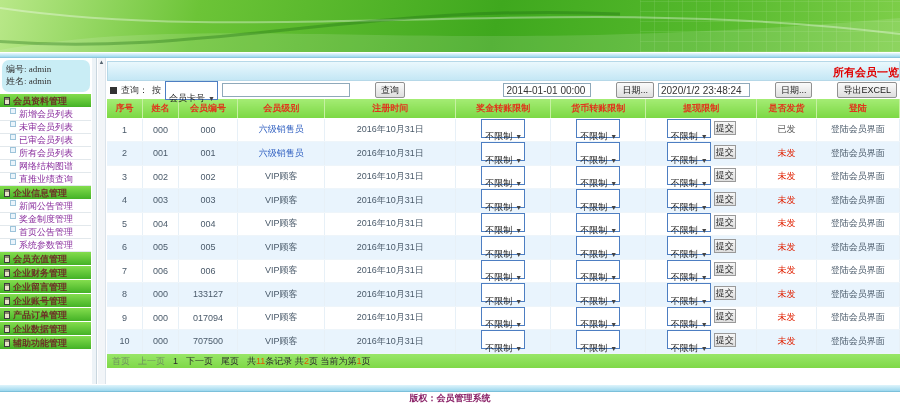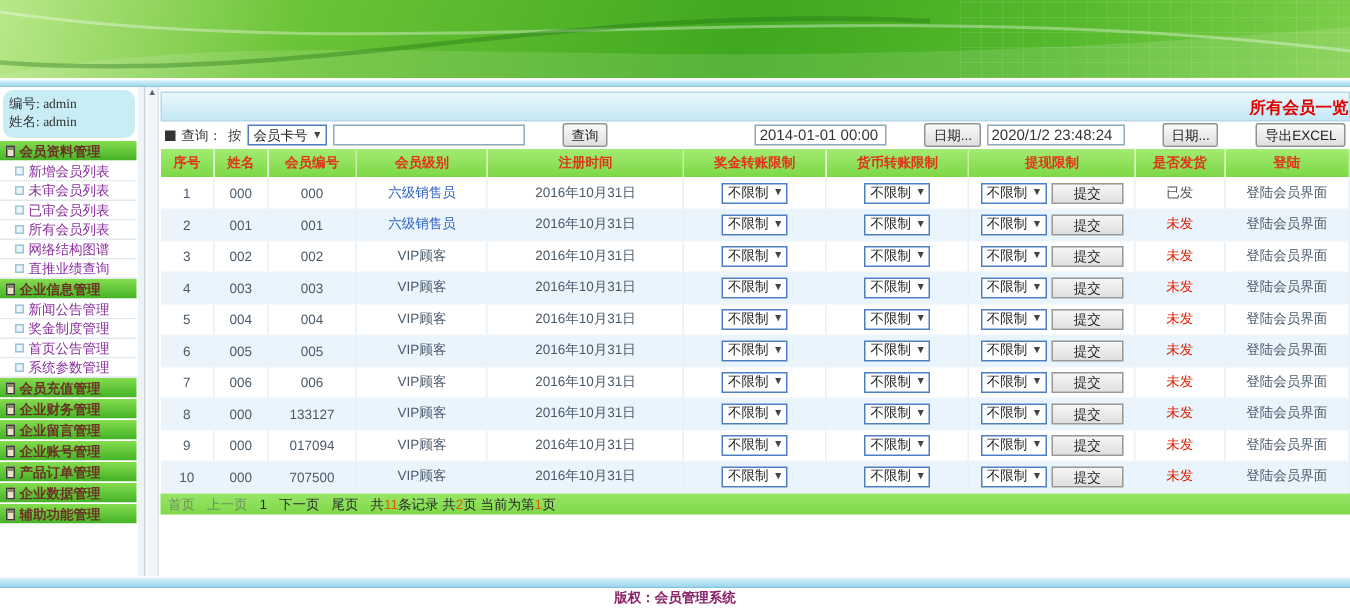--- a/index.html
+++ b/index.html
@@ -30,52 +30,52 @@
   .side-btns { display:flex; gap:5px; padding:5px 6px 4px 2px; }
   .side-btn { flex:1; font-size:9px; color:#d2320a; background:#fdfdfd; border:1px solid #9aa4aa;
     border-radius:5px; height:15px; line-height:13px; text-align:center; cursor:pointer; white-space:nowrap; }
   .menu { margin-right:5px; }
   .menu-section { height:14px; line-height:14px; background:linear-gradient(#84dd4e,#44b226);
     border-bottom:1px solid #ffffff; color:#6b3226; font-size:9px; font-weight:bold;
     padding-left:4px; display:flex; align-items:center; gap:3px; cursor:pointer; }
   .sec-icon { display:inline-block; width:6px; height:8px; background:#e8e2c8; border:1px solid #3c3c3c;
     box-shadow:inset 0 2px 0 #8a8a6a; flex:0 0 auto; }
   .menu-item { height:13px; line-height:13px; background:#fff; border-bottom:1px solid #e2e8ec;
-    color:#8a2f9e; font-size:9px; padding-left:10px; display:flex; align-items:center; gap:3px; cursor:pointer; }
+    color:#8a2f9e; font-size:9px; padding-left:10px; display:flex; gap:3px; cursor:pointer; }
   .item-icon { display:inline-block; width:6px; height:6px; background:#eaf4fb; border:1px solid #9ec4da; flex:0 0 auto; }
 
   
   .main { position:absolute; top:58px; left:98px; right:0; bottom:21px; background:#fff; }
   .main-scroll { position:absolute; left:0; top:0; width:8px; bottom:0; background:#f2f5f8;
     border-right:1px solid #dbe3ea; font-size:6px; color:#55636f; text-align:center; line-height:9px; cursor:pointer; }
   .content { margin-left:9px; padding-top:3px; }
   .title-bar { height:20px; line-height:20px; background:linear-gradient(#eaf8fd,#c4e7f5);
     border:1px solid #b6d8e8; text-align:right; color:#e00000; font-weight:bold; font-size:11px; }
   .query-bar { height:18px; display:flex; align-items:center; font-size:9px; color:#333;
     padding:1px 3px; gap:4px; }
   .q-marker { width:7px; height:7px; background:#333; display:inline-block; }
   .sel { display:inline-flex; align-items:center; border:1px solid #4d7ec2; background:#fff;
-    height:14px; padding:0 2px 0 3px; font-size:9px; color:#222; cursor:pointer; white-space:nowrap; }
+    height:14px; padding:17px 2px 0 3px; font-size:9px; color:#222; cursor:pointer; white-space:nowrap; }
   .sel .arr { font-size:7px; color:#444; margin-left:3px; }
   .txt { border:1px solid #8fa9ba; height:14px; font-size:10px; padding:0 2px; color:#333; }
   .btn { border:1px solid #919191; background:linear-gradient(#fbfbfb,#dedede); font-size:9px;
     height:16px; padding:0 5px; color:#222; border-radius:2px; cursor:pointer; white-space:nowrap;margin-left:21px; }
   .spacer { flex:1; }
 
   table { width:100%; border-collapse:collapse; table-layout:fixed; font-size:9px; }
   th { height:19px; background:linear-gradient(#a4ec74,#7cd844); color:#e0351c; font-weight:bold;
     border-right:1px solid #c6f0a2; border-bottom:1px solid #ffffff; overflow:hidden; white-space:nowrap; }
   td { height:21px; text-align:center; color:#4a5a6a; border-right:1px solid #e7f0f7;
     border-bottom:1px solid #eef5fa; overflow:hidden; white-space:nowrap; }
   tr.alt td { background:#e9f4fd; }
   .link { color:#2f5fc0; cursor:pointer; }
   .sent { color:#555; }
   .unsent { color:#e02000; }
   .small-btn { border:1px solid #999; background:linear-gradient(#f6f6f6,#dfdfdf); font-size:9px;
-    height:14px; padding:0 14px; color:#222; cursor:pointer; }
+    height:14px; padding:0 1px; color:#222; cursor:pointer; }
   .login-link { color:#4a5a6a; cursor:pointer; }
 
   .pagination { height:14px; line-height:14px; background:linear-gradient(#98e668,#7fd848);
     font-size:9px; color:#2a2a2a; padding-left:5px; display:flex; gap:8px; align-items:center; }
   .pg-link { cursor:pointer; }
   .pg-muted { color:#6f8f5f; }
   .pg-info { display:flex; }
   .pg-red { color:#e05a00; }
 
   

